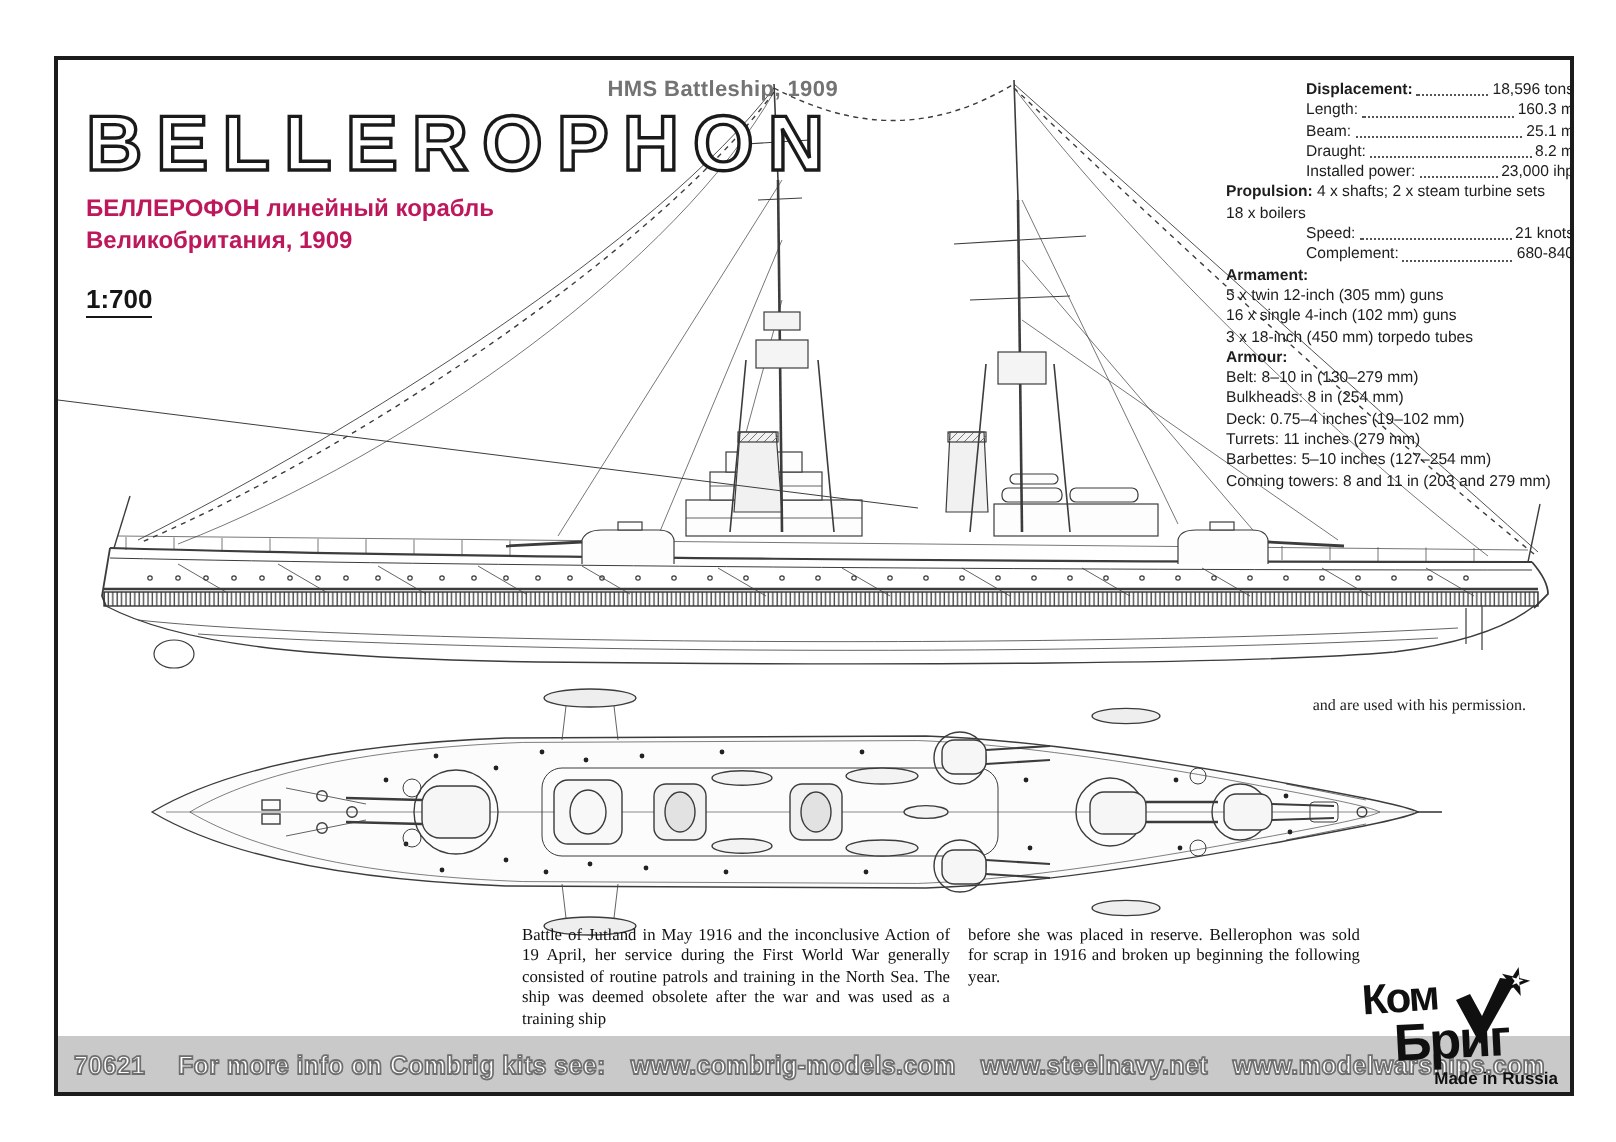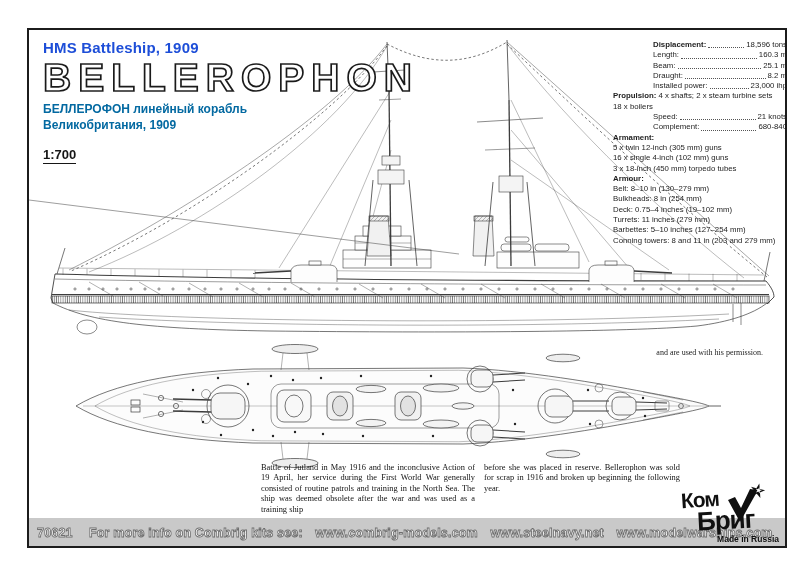--- a/index.html
+++ b/index.html
@@ -2,24 +2,24 @@
 <html><head>
 <meta charset="utf-8">
 <style>
   * { margin:0; padding:0; box-sizing:border-box; }
   html,body { width:808px; height:571px; background:#fff; font-family:"Liberation Sans", sans-serif; }
   .canvas { position:relative; width:808px; height:571px; background:#fff; overflow:hidden; }
   .page { position:absolute; left:27px; top:28px; width:760px; height:520px; border:2px solid #1c1c1c; background:#fff; }
 
   
   .hdr { position:absolute; left:14px; top:9px; z-index:6; }
-  .hdr-sub { font-size:15px; font-weight:bold; color:#1d4ed8; letter-spacing:.2px; }
+  .hdr-sub { font-size:11px; font-weight:bold; color:#737373; letter-spacing:.2px;text-align:right; }
   .hdr-title { margin-top:2px; font-size:39px; font-weight:bold; letter-spacing:7px; color:#fff;
                -webkit-text-stroke:1.7px #1a1a1a; line-height:1.0; white-space:nowrap; }
-  .hdr-ru { margin-top:4px; font-size:12px; font-weight:bold; color:#0369a1; line-height:1.35; }
+  .hdr-ru { margin-top:4px; font-size:12px; font-weight:bold; color:#be185d; line-height:1.35; }
   .hdr-scale { display:inline-block; margin-top:14px; font-size:13px; font-weight:bold; color:#161616;
                border-bottom:1.6px solid #161616; padding-bottom:1px; }
 
   
   .specs { position:absolute; left:584px; top:10px; width:174px; z-index:6; font-size:7.8px;
            line-height:10.3px; color:#1d1d1d; }
   .srow { display:flex; align-items:flex-end; white-space:nowrap;padding-left:40px; }
   .srow .dots { flex:1; border-bottom:1px dotted #555; margin:0 2px 2px 2px; min-width:6px; }
   .b { font-weight:bold; }
   .plainrow { white-space:nowrap; }

